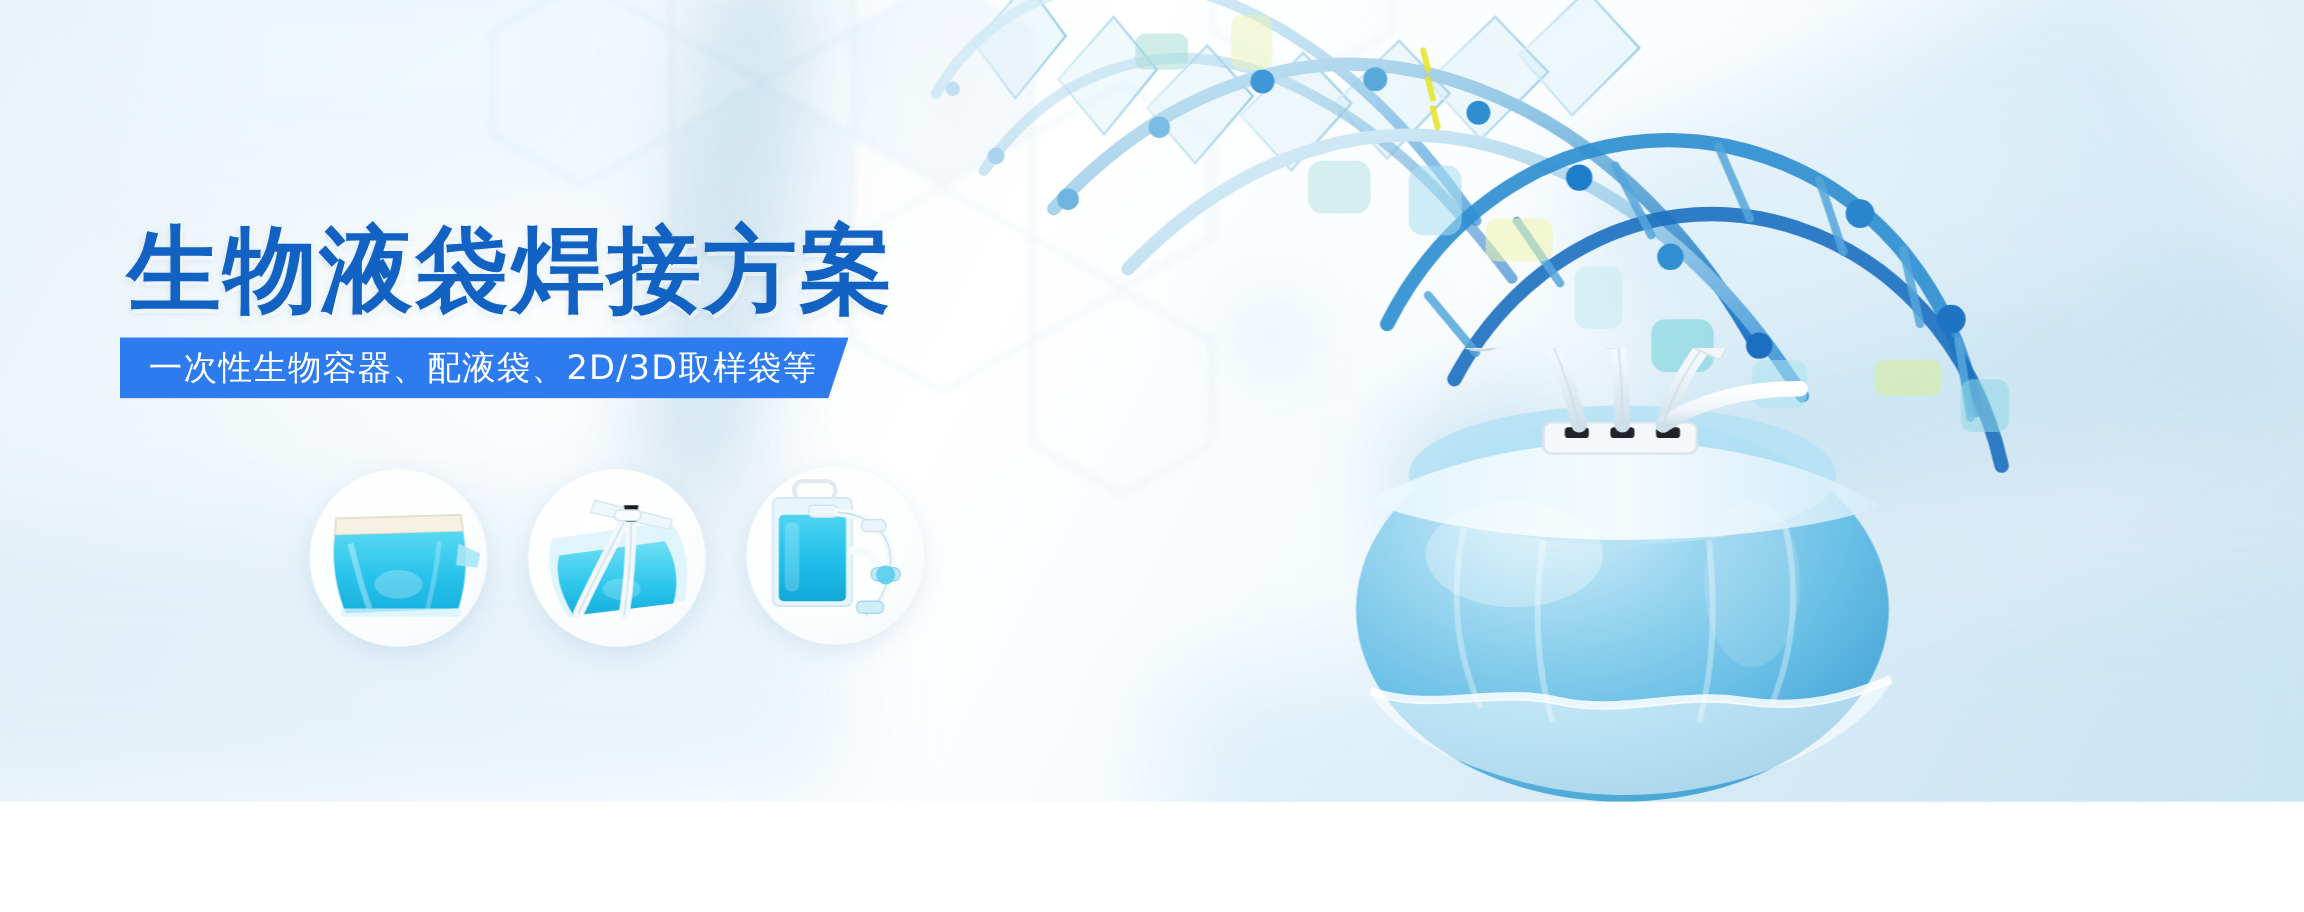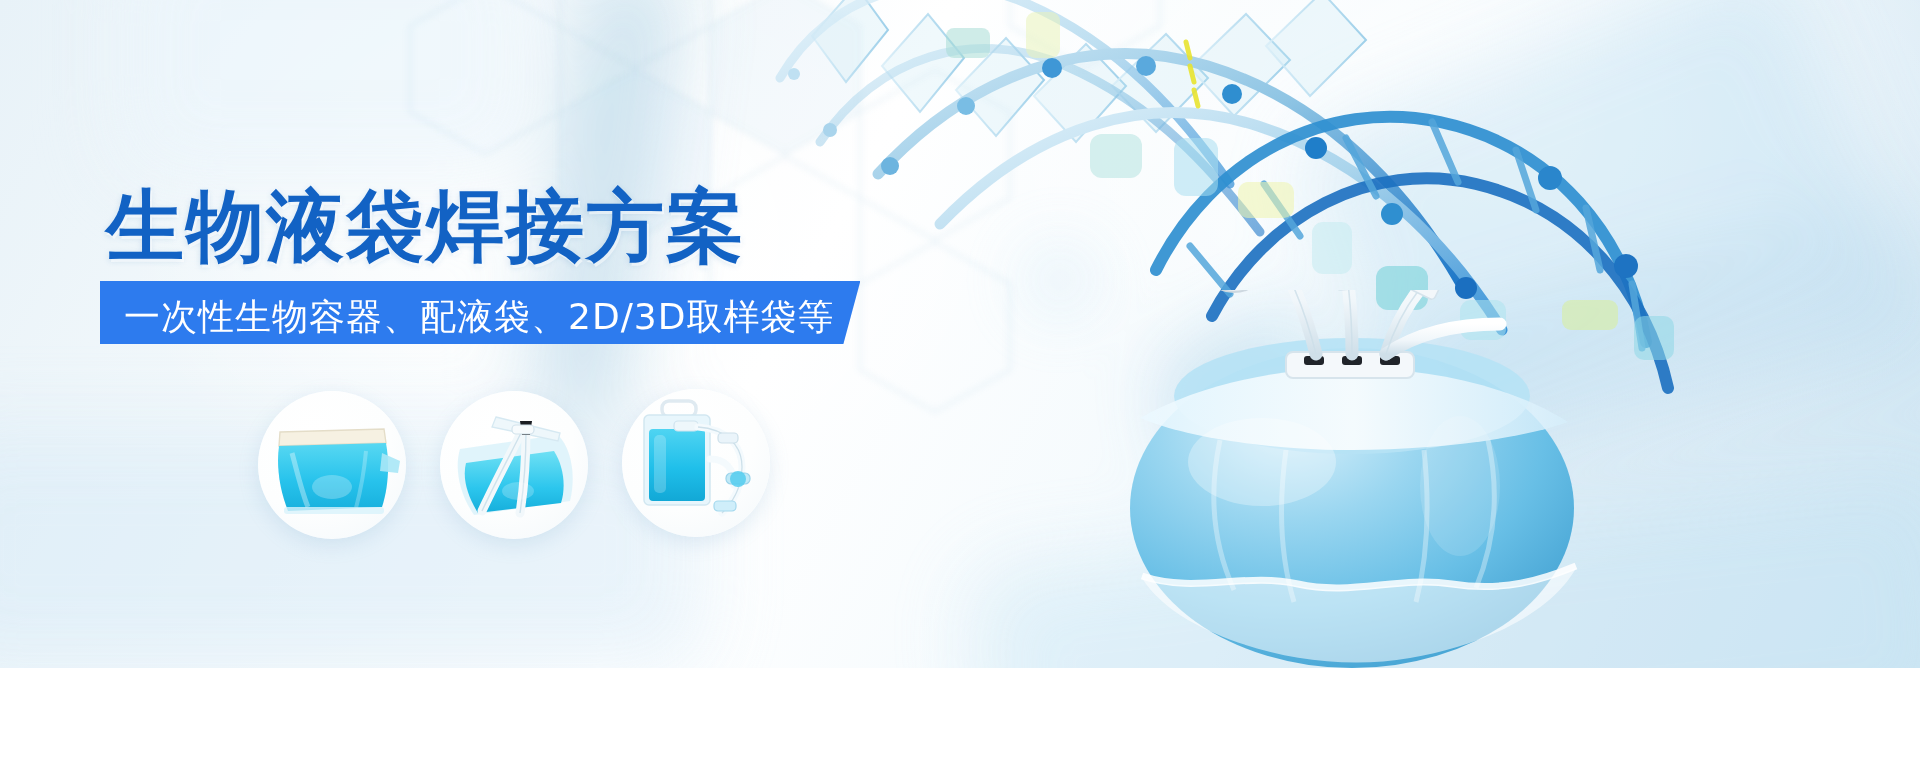--- a/index.html
+++ b/index.html
@@ -46,25 +46,25 @@
     font-size:78px;line-height:86px;font-weight:bold;letter-spacing:2px;
     color:#1262c4;
     font-family:"DejaVu Sans","Liberation Sans",sans-serif;
     text-shadow:2px 3px 0 rgba(255,255,255,.55), 0 2px 6px rgba(40,110,180,.18);
     white-space:nowrap;
   }
 
   
   .subbar{
     position:absolute;left:100px;top:281px;height:51px;
-    padding:12px 26px 0 24px;
-    display:flex;
+    padding:0 26px 0 24px;
+    display:flex;align-items:center;
     background:#2d7bee;
     color:#ffffff;
-    font-size:36px;letter-spacing:1px;
+    font-size:28px;letter-spacing:1px;
     font-family:"DejaVu Sans","Liberation Sans",sans-serif;
     clip-path:polygon(0 0, 100% 0, calc(100% - 17px) 100%, 0 100%);
     box-shadow:0 3px 10px rgba(45,123,238,.25);
     white-space:nowrap;
   }
 
   
   .circles{position:absolute;left:258px;top:389px;width:560px;height:155px;}
   .pcircle{
     position:absolute;width:148px;height:148px;border-radius:50%;

